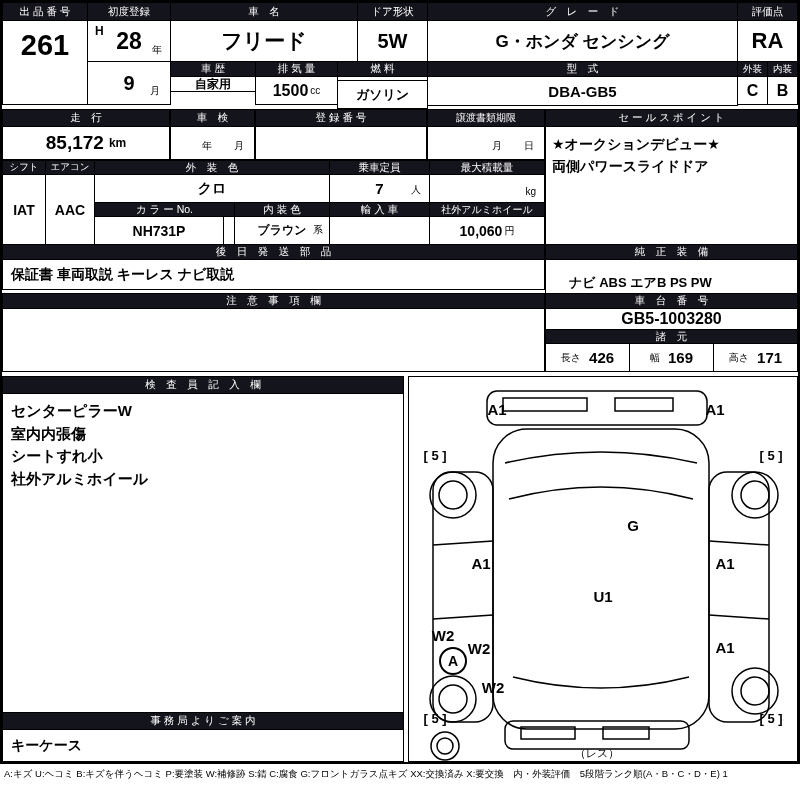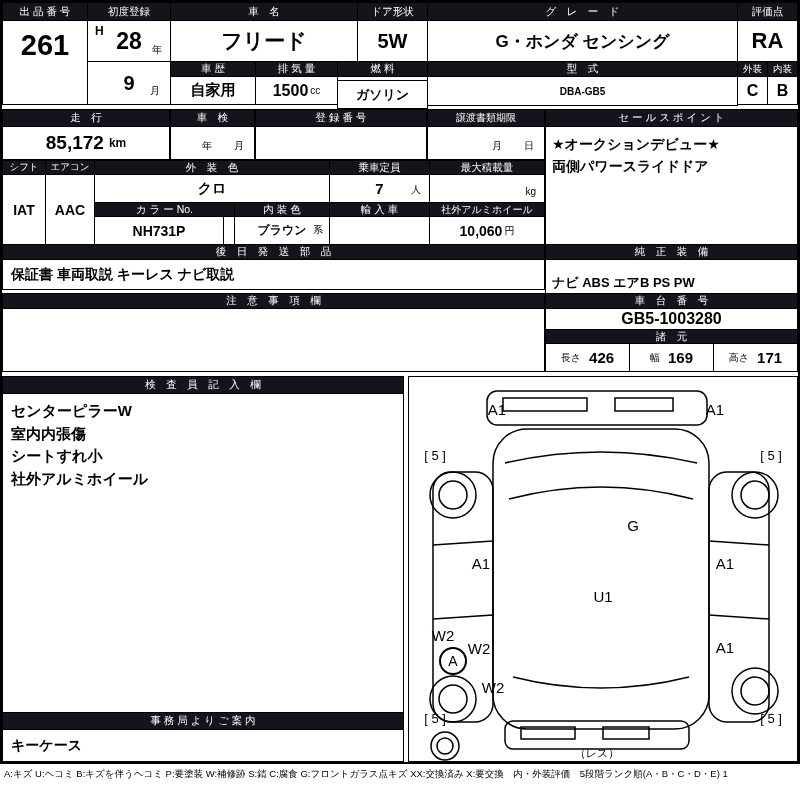--- a/index.html
+++ b/index.html
@@ -7,21 +7,21 @@
        font-family:"Liberation Sans","DejaVu Sans",sans-serif;overflow:hidden}
   .frame{position:absolute;left:0;top:0;width:800px;height:764px;border:2px solid #000;box-sizing:border-box}
   .c{position:absolute;box-sizing:border-box;border:1px solid #000;overflow:hidden}
   .h{background:#14141d;color:#fff;display:flex;align-items:center;justify-content:center;
      font-size:10.5px;white-space:pre;font-weight:normal}
   .v{background:#fff;display:flex;align-items:center;justify-content:center;font-weight:bold;white-space:pre}
   .u{font-weight:normal;font-size:10px}
   .col{flex-direction:column;align-items:flex-start;justify-content:flex-start}
   .spec{flex:1;display:flex;align-items:center;justify-content:center;gap:8px;background:#fff}
   .specnum{font-weight:bold;font-size:15px}
-  .dlabel{position:absolute;transform:translate(-50%,-50%);font-weight:normal;font-size:15px;white-space:pre;z-index:2}
+  .dlabel{position:absolute;transform:translate(-50%,-50%);font-weight:bold;font-size:15px;white-space:pre;z-index:2}
   .circ{border:2px solid #000;border-radius:50%;width:24px;height:24px;display:flex;align-items:center;justify-content:center;font-size:14px}
   .legend{position:absolute;left:4px;top:768px;width:792px;font-size:9.5px;white-space:pre}
   svg{position:absolute;left:0;top:0}
 </style>
 </head>
 <body>
 
 <div class="frame"></div>
 
 <div class="c h" style="left:2px;top:2px;width:86px;height:19px">出 品 番 号</div>
@@ -44,33 +44,33 @@
 <div class="c h" style="left:357px;top:2px;width:71px;height:19px">ドア形状</div>
 <div class="c v" style="left:357px;top:20px;width:71px;height:42px;font-size:20px">5W</div>
 
 <div class="c h" style="left:427px;top:2px;width:311px;height:19px">グ　レ　ー　ド</div>
 <div class="c v" style="left:427px;top:20px;width:311px;height:42px;font-size:17px">G・ホンダ センシング</div>
 
 <div class="c h" style="left:737px;top:2px;width:61px;height:19px">評価点</div>
 <div class="c v" style="left:737px;top:20px;width:61px;height:42px;font-size:22px">RA</div>
 
 <div class="c h" style="left:170px;top:61px;width:86px;height:16px">車 歴</div>
-<div class="c v" style="left:170px;top:76px;width:86px;height:29px;font-size:15px">自家用</div>
+<div class="c v" style="left:170px;top:76px;width:86px;height:16px;font-size:12px">自家用</div>
 
 <div class="c h" style="left:255px;top:61px;width:83px;height:16px">排 気 量</div>
 <div class="c v" style="left:255px;top:76px;width:83px;height:29px">
   <span style="font-size:16px">1500</span>
   <span class="u" style="margin-left:2px">cc</span>
 </div>
 
 <div class="c h" style="left:337px;top:61px;width:91px;height:16px">燃 料</div>
 <div class="c v" style="left:337px;top:80px;width:91px;height:29px;font-size:13px">ガソリン</div>
 
 <div class="c h" style="left:427px;top:61px;width:311px;height:16px">型　式</div>
-<div class="c v" style="left:427px;top:76px;width:311px;height:30px;font-size:10px">DBA-GB5</div>
+<div class="c v" style="left:427px;top:76px;width:311px;height:30px;font-size:15px">DBA-GB5</div>
 
 <div class="c h" style="left:737px;top:61px;width:31px;height:16px;font-size:9.5px">外装</div>
 <div class="c h" style="left:767px;top:61px;width:31px;height:16px;font-size:9.5px">内装</div>
 <div class="c v" style="left:737px;top:76px;width:31px;height:29px;font-size:16px">C</div>
 <div class="c v" style="left:767px;top:76px;width:31px;height:29px;font-size:16px">B</div>
 
 <div class="c h" style="left:2px;top:109px;width:168px;height:18px">走　行</div>
 <div class="c v" style="left:2px;top:126px;width:168px;height:34px">
   <span style="font-size:19px">85,172</span>
   <span style="font-size:12px;margin-left:5px">km</span>
@@ -121,21 +121,21 @@
 <div class="c v" style="left:329px;top:216px;width:101px;height:29px"></div>
 <div class="c h" style="left:429px;top:202px;width:116px;height:15px;font-size:10px">社外アルミホイール</div>
 <div class="c v" style="left:429px;top:216px;width:116px;height:29px">
   <span style="font-size:14px">10,060</span>
   <span class="u" style="margin-left:2px">円</span>
 </div>
 
 <div class="c h" style="left:2px;top:244px;width:543px;height:16px">後　日　発　送　部　品</div>
 <div class="c v" style="left:2px;top:259px;width:543px;height:31px;justify-content:flex-start;padding-left:8px;font-size:14px">保証書 車両取説 キーレス ナビ取説</div>
 <div class="c h" style="left:545px;top:244px;width:253px;height:16px">純　正　装　備</div>
-<div class="c v" style="left:545px;top:259px;width:253px;height:47px;justify-content:flex-start;padding-left:6px;font-size:13px">ナビ ABS エアB PS PW</div>
+<div class="c v" style="left:545px;top:259px;width:253px;height:47px;justify-content:flex-start;padding-left:23px;font-size:13px">ナビ ABS エアB PS PW</div>
 
 <div class="c h" style="left:2px;top:293px;width:543px;height:16px">注　意　事　項　欄</div>
 <div class="c v" style="left:2px;top:308px;width:543px;height:64px"></div>
 <div class="c h" style="left:545px;top:293px;width:253px;height:16px">車　台　番　号</div>
 <div class="c v" style="left:545px;top:308px;width:253px;height:22px;font-size:16px">GB5-1003280</div>
 <div class="c h" style="left:545px;top:329px;width:253px;height:15px">諸　元</div>
 <div class="c" style="left:545px;top:343px;width:253px;height:29px;display:flex;background:#fff">
   <div class="spec">
     <span class="u">長さ</span>
     <span class="specnum">426</span>

